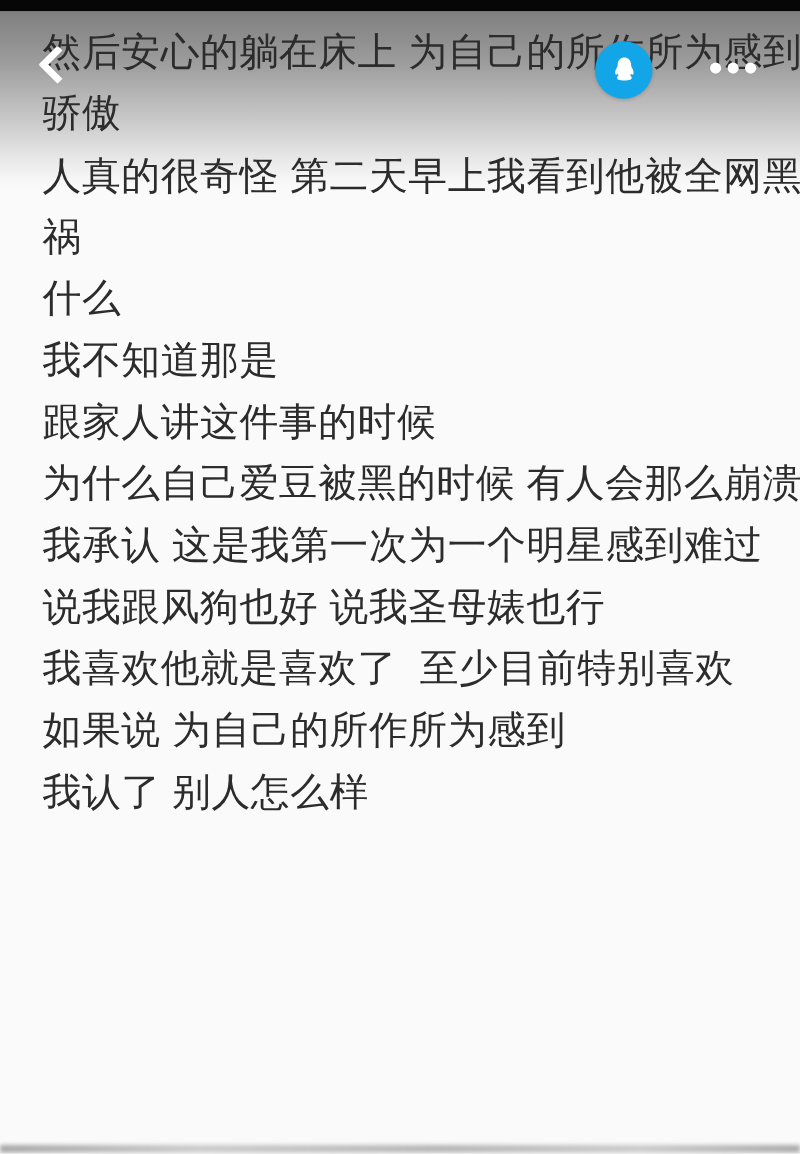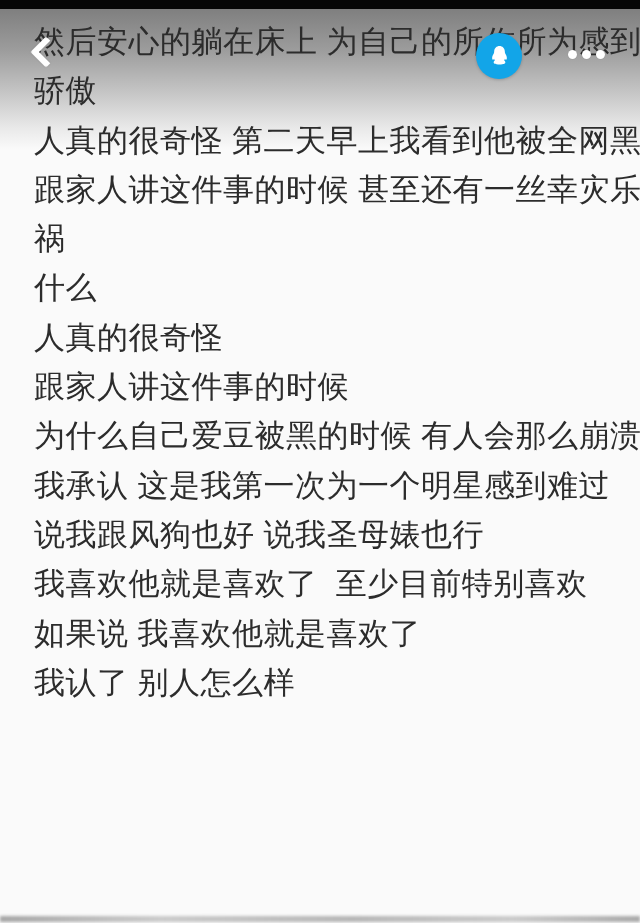--- a/index.html
+++ b/index.html
@@ -107,30 +107,29 @@
 <div class="screen">
 
   <div class="bar-top"></div>
 
   <div class="scrim"></div>
 
   <div class="text-body">
     <div class="line">然后安心的躺在床上 为自己的所作所为感到</div>
     <div class="line">骄傲</div>
     <div class="line">人真的很奇怪 第二天早上我看到他被全网黑</div>
-    <div class="line">跟家人讲这件事的时候 甚至还有一丝幸灾乐</div>
     <div class="line">祸</div>
     <div class="line">什么</div>
-    <div class="line">人真的很奇怪</div>
+    <div class="line">我不知道那是</div>
     <div class="line">跟家人讲这件事的时候</div>
     <div class="line">为什么自己爱豆被黑的时候 有人会那么崩溃</div>
     <div class="line">我承认 这是我第一次为一个明星感到难过</div>
     <div class="line">说我跟风狗也好 说我圣母婊也行</div>
     <div class="line">我喜欢他就是喜欢了  至少目前特别喜欢</div>
-    <div class="line">如果说 我喜欢他就是喜欢了</div>
+    <div class="line">如果说 为自己的所作所为感到</div>
     <div class="line">我认了 别人怎么样</div>
   </div>
 
   <div class="back">
     <span class="chev"></span>
   </div>
 
   <div class="qq">
     <svg viewBox="0 0 24 24" aria-hidden="true">
       <path fill="#ffffff" d="M12 2.6c2.6 0 4.5 1.9 4.7 4.4.07 1 .08 1.7.4 2.4.55 1.15 1.45 2.35 1.45 3.85 0 .95-.33 1.6-.85 1.6-.38 0-.62-.3-.95-.85-.1.55-.3 1.05-.62 1.5.66.4 1.07.95 1.07 1.6 0 1.25-1.4 1.95-5.2 1.95s-5.2-.7-5.2-1.95c0-.65.41-1.2 1.07-1.6a4.6 4.6 0 0 1-.62-1.5c-.33.55-.57.85-.95.85-.52 0-.85-.65-.85-1.6 0-1.5.9-2.7 1.45-3.85.32-.7.33-1.4.4-2.4C7.5 4.5 9.4 2.6 12 2.6z"></path>

